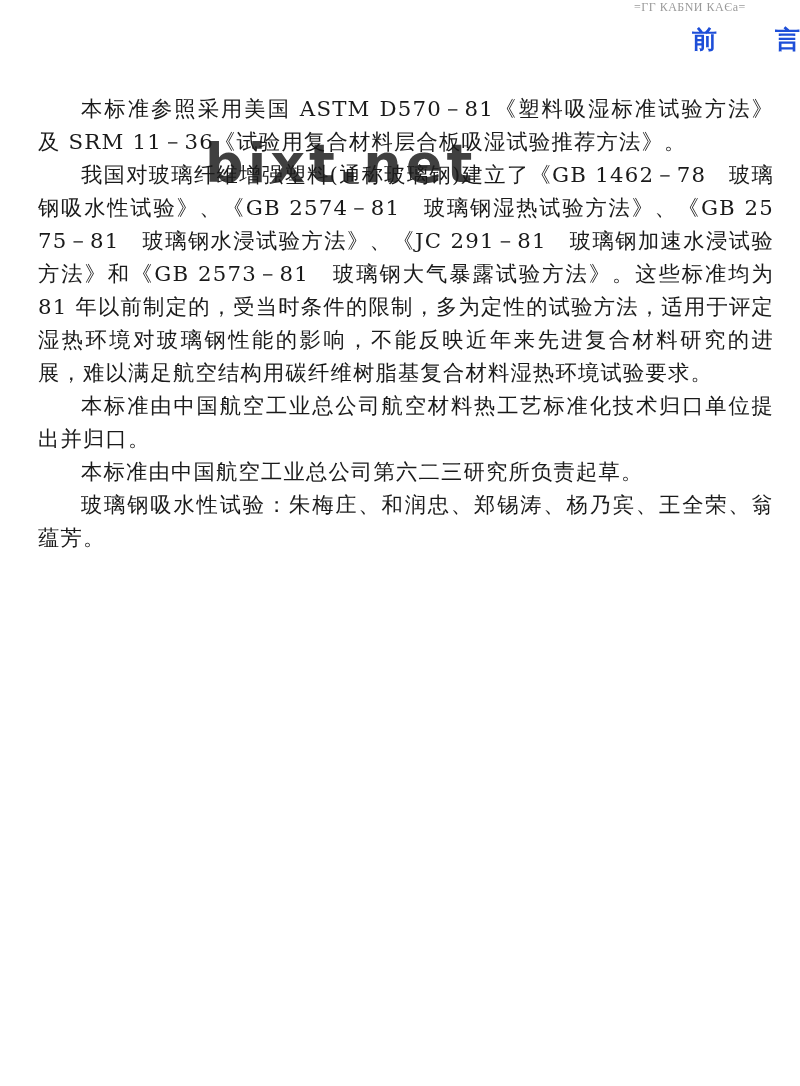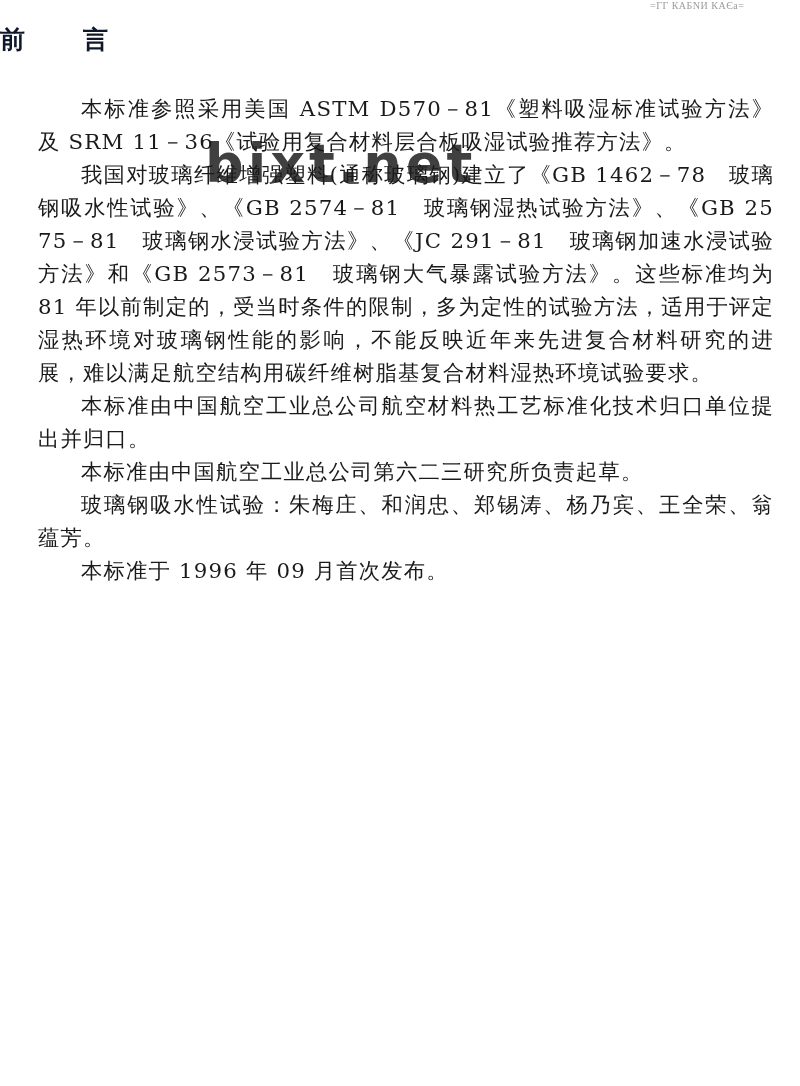--- a/index.html
+++ b/index.html
@@ -11,22 +11,22 @@
       width: 800px;
       height: 1086px;
       position: relative;
       overflow: hidden;
       font-family: "DejaVu Serif", "Liberation Serif", serif;
       color: #1a1a1a;
     }
     .page-marker {
       position: absolute;
       top: 0;
-      left: 650px;
-      font-size: 10px;
+      left: 634px;
+      font-size: 12px;
       color: #9a9a9a;
       letter-spacing: 0.5px;
       font-family: "Liberation Serif", serif;
     }
     .watermark {
       position: absolute;
       top: 132px;
       left: 205px;
       font-family: "DejaVu Sans", sans-serif;
       font-weight: bold;
@@ -34,25 +34,25 @@
       color: #404040;
       letter-spacing: 4px;
       z-index: 0;
       user-select: none;
     }
     .title {
       position: absolute;
       top: 6px;
       left: 0;
       width: 800px;
-      text-align: left;
+      text-align: right;
       font-family: "DejaVu Sans", sans-serif;
       font-weight: bold;
       font-size: 25px;
-      color: #0f172a;
+      color: #1d4ed8;
       z-index: 1;
     }
     .title span { display: inline-block; }
     .title .gap { width: 58px; }
     .content {
       position: absolute;
       top: 92px;
       left: 38px;
       width: 736px;
       z-index: 1;
@@ -78,14 +78,13 @@
 <h1 class="title">
   <span>前</span><span class="gap"></span><span>言</span>
 </h1>
 
 <div class="content">
   <p class="para">本标准参照采用美国 ASTM D570－81《塑料吸湿标准试验方法》及 SRM 11－36《试验用复合材料层合板吸湿试验推荐方法》。</p>
   <p class="para">我国对玻璃纤维增强塑料(通称玻璃钢)建立了《GB 1462－78　玻璃钢吸水性试验》、《GB 2574－81　玻璃钢湿热试验方法》、《GB 2575－81　玻璃钢水浸试验方法》、《JC 291－81　玻璃钢加速水浸试验方法》和《GB 2573－81　玻璃钢大气暴露试验方法》。这些标准均为 81 年以前制定的，受当时条件的限制，多为定性的试验方法，适用于评定湿热环境对玻璃钢性能的影响，不能反映近年来先进复合材料研究的进展，难以满足航空结构用碳纤维树脂基复合材料湿热环境试验要求。</p>
   <p class="para">本标准由中国航空工业总公司航空材料热工艺标准化技术归口单位提出并归口。</p>
   <p class="para">本标准由中国航空工业总公司第六二三研究所负责起草。</p>
   <p class="para">玻璃钢吸水性试验：朱梅庄、和润忠、郑锡涛、杨乃宾、王全荣、翁蕴芳。</p>
-  <p class="para">本标准于 1996 年 09 月首次发布。</p>
 </div>
 
 </body></html>

